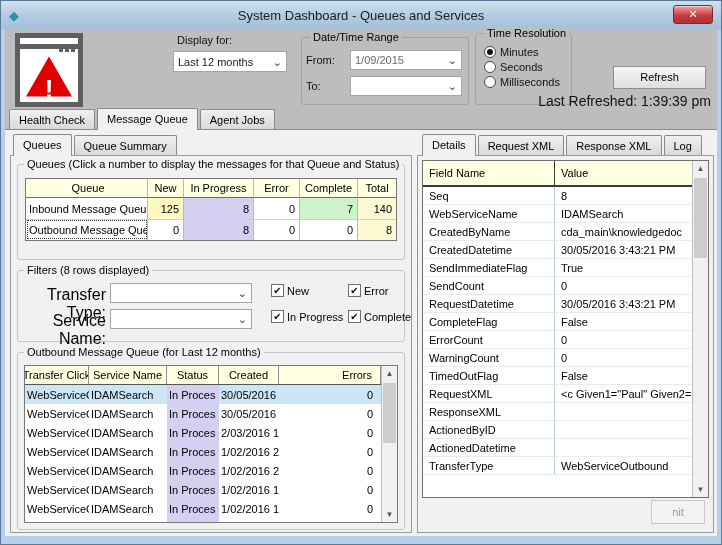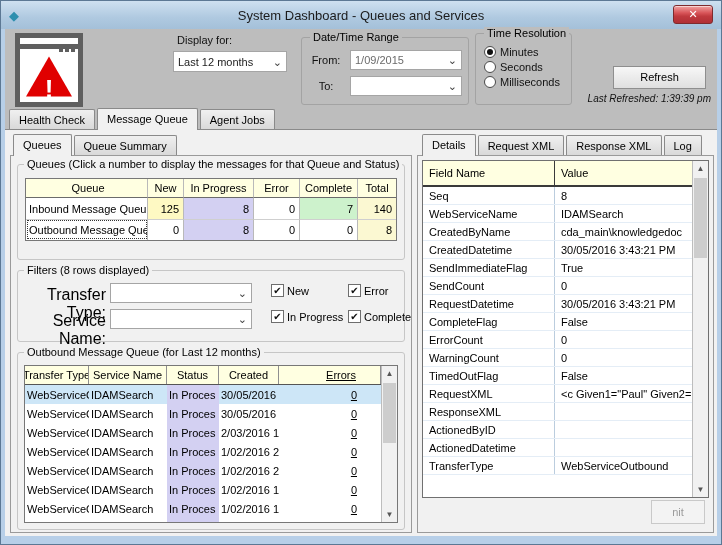--- a/index.html
+++ b/index.html
@@ -32,33 +32,33 @@
   .display-for-label { position:absolute; left:172px; top:5px; }
   .combo { background:#fff; border:1px solid #A5A5A5; font-size:11px; display:flex; align-items:center; padding:0 4px; color:#222; }
   .combo .chev { margin-left:auto; color:#3f3f3f; font-size:11px; line-height:10px; }
   .display-for-combo { position:absolute; left:168px; top:22px; width:114px; height:21px; }
 
   .grp-gray { position:absolute; border:1px solid #A3A3A3; border-radius:3px; }
   .grp-gray > .gtitle { position:absolute; top:-7px; left:8px; background:#BDBDBD; padding:0 3px; font-size:11px; }
   .dt-group { left:296px; top:8px; width:168px; height:68px; }
   .dt-row { display:flex; align-items:center; margin:6px 6px 0 4px; }
   .dt-row:first-of-type { margin-top:12px; }
-  .dt-row .lbl { width:40px; text-align:center; margin-right:4px; }
+  .dt-row .lbl { width:40px; text-align:left; margin-right:4px; }
   .dt-row .combo { flex:1; height:20px; }
   .from-value { color:#6b6b6b; }
 
   .tr-group { left:470px; top:4px; width:97px; height:72px; }
   .radio-row { display:flex; align-items:center; margin:3px 0 0 8px; }
   .radio-row:first-of-type { margin-top:12px; }
   .radio { width:12px; height:12px; border:1px solid #4a4a4a; border-radius:50%; background:#fff; margin-right:4px; position:relative; flex:none; }
   .radio.checked::after { content:""; position:absolute; left:2px; top:2px; width:6px; height:6px; background:#111; border-radius:50%; }
 
   .refresh-btn { position:absolute; left:608px; top:37px; width:93px; height:23px; background:linear-gradient(#F7F7F7,#DFDFDF);
     border:1px solid #8E8E8E; font-size:11px; text-align:center; line-height:21px; cursor:pointer; }
-  .last-refreshed { position:absolute; right:6px; top:64px; font-size:10px; color:#111;font-style:italic; }
+  .last-refreshed { position:absolute; right:6px; top:64px; font-size:14px; color:#111; }
 
   
   .tabstrip { position:absolute; left:0; right:0; top:78px; height:22px; display:flex; align-items:flex-end; padding-left:4px; }
   .tab { height:20px; padding:0 9px; font-size:11px; display:flex; align-items:center; border:1px solid #8A8A8A; border-bottom:none;
     background:linear-gradient(#F0F0F0,#D9D9D9); margin-right:2px; border-radius:2px 2px 0 0; position:relative; cursor:pointer; }
   .tab.active { height:22px; background:#F1F1F1; z-index:3; margin-bottom:-1px; padding-bottom:1px; }
 
   .tabpage { position:absolute; left:0; right:0; top:100px; bottom:0; background:#F1F1F1; border-top:1px solid #8A8A8A; }
 
   
@@ -90,21 +90,21 @@
   .cb-box { width:13px; height:13px; border:1px solid #6e6e6e; background:#fff; margin-right:3px; text-align:center;
     line-height:11px; font-size:10px; color:#111; flex:none; }
 
   .outbound-grp { flex:1; }
   .otable { position:absolute; left:6px; right:6px; top:12px; bottom:6px; border:1px solid #777; background:#fff; padding-right:16px; overflow:hidden; }
   .ohead { display:flex; height:19px; background:#FFFFE1; border-bottom:1px solid #555; font-size:11px; }
   .ohcell { border-right:1px solid #8f8f8f; display:flex; align-items:center; justify-content:center; overflow:hidden; white-space:nowrap; }
   .orow { display:flex; height:19px; font-size:11px; }
   .orow.selected { background:#CDE6F7; }
   .ocell { overflow:hidden; white-space:nowrap; display:flex; align-items:center; padding-left:2px; }
-  .oc0 { width:64px; } .oc1 { width:78px; } .oc2 { width:52px; } .oc3 { width:60px; } .oc4 { flex:1; justify-content:flex-end; padding-right:24px;text-decoration:underline; }
+  .oc0 { width:64px; } .oc1 { width:78px; } .oc2 { width:52px; } .oc3 { width:60px; } .oc4 { flex:1; justify-content:flex-end; padding-right:8px; }
   .ocell.status { background:#D3D0F2; }
 
   .vscroll { position:absolute; right:0; top:0; bottom:0; width:16px; background:#F1F1F1; border-left:1px solid #BDBDBD; }
   .vscroll .arr { position:absolute; left:0; right:0; height:15px; text-align:center; font-size:8px; color:#555; line-height:15px; }
   .vscroll .arr.up { top:0; } .vscroll .arr.down { bottom:0; }
   .vscroll .thumb { position:absolute; left:1px; right:1px; top:17px; height:60px; background:#CDCDCD; }
 
   
   .right-panel { position:absolute; left:412px; top:3px; right:3px; bottom:3px; }
   .rp-page { position:absolute; top:22px; left:0; right:0; bottom:0; border:1px solid #9A9A9A; background:#F1F1F1; }
@@ -256,21 +256,21 @@
             <div class="checkbox" style="left:330px; top:39px;">
               <span class="cb-box">✔</span>
               <span>Complete</span>
             </div>
           </div>
 
           <div class="grp outbound-grp">
             <span class="gtitle">Outbound Message Queue (for Last 12 months)</span>
             <div class="otable">
               <div class="ohead">
-                  <div class="ohcell oc0">Transfer Type</div>
+                  <div class="ohcell oc0">Transfer Click</div>
                   <div class="ohcell oc1">Service Name</div>
                   <div class="ohcell oc2">Status</div>
                   <div class="ohcell oc3">Created</div>
                   <div class="ohcell oc4">Errors</div>
                 </div>
               <div class="obody">
                   <div class="orow selected">
                     <div class="ocell oc0">WebServiceOu</div>
                     <div class="ocell oc1">IDAMSearch</div>
                     <div class="ocell oc2 status">In Proces</div>

